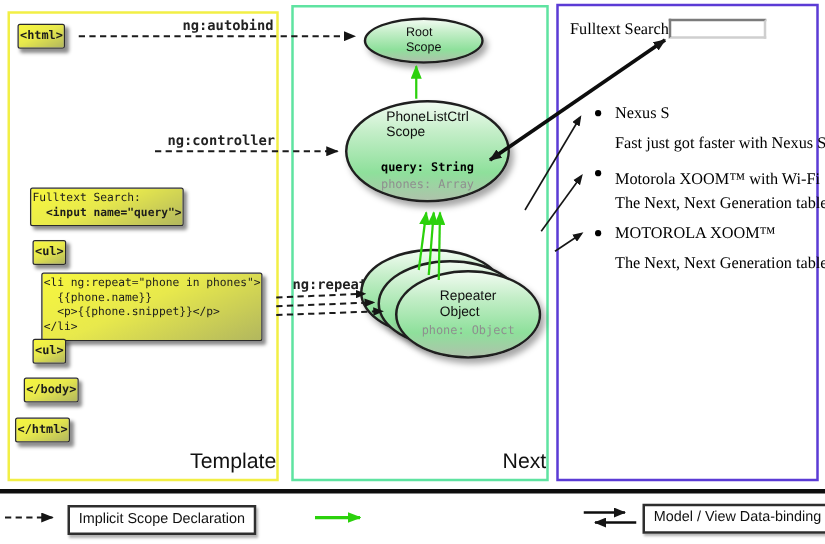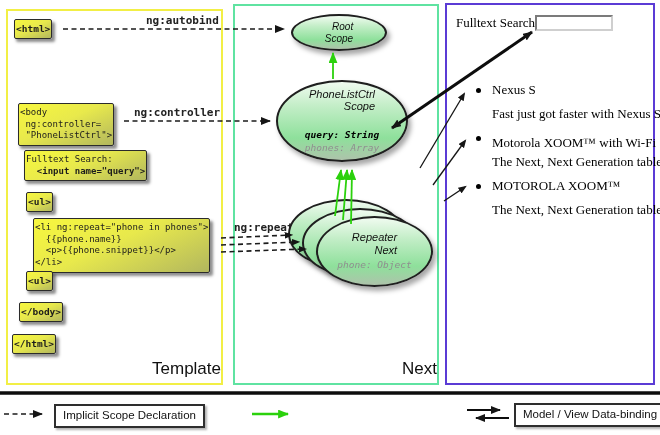--- a/index.html
+++ b/index.html
@@ -25,21 +25,21 @@
     color:#1c1c1c;padding:3px 1px;white-space:pre;}
   .codebox.tag{font-weight:bold;font-size:9.5px;}
   .codebox .bold{font-weight:bold;}
   .anno{position:absolute;z-index:12;font-family:"DejaVu Sans Mono",monospace;
         font-weight:bold;font-size:11px;color:#222;white-space:nowrap;}
 
   .ellipse{position:absolute;z-index:20;border:2px solid #1f1f1f;border-radius:50%;
     background:linear-gradient(to bottom,#f0fbf0 0%,#c4eec8 30%,#8ee09b 72%,#aec3ab 100%);
     box-shadow:3px 4px 5px rgba(0,0,0,.35);
     display:flex;flex-direction:column;align-items:center;justify-content:center;
-    text-align:right;font-style:italic;}
+    text-align:left;}
   .ellipse .title{font-size:11px;line-height:1.15;color:#101010;white-space:pre-line;}
   .ellipse.root .title{font-size:10px;}
   .prop{font-family:"DejaVu Sans Mono",monospace;font-size:9.5px;line-height:1.35;}
   .prop.q{font-weight:bold;color:#000;}
   .prop.dim{color:#8f8f8f;}
   .el-root{left:291px;top:14px;width:92px;height:33px;}
   .el-plc{left:276px;top:80px;width:128px;height:78px;}
   .el-rep-b2{left:288px;top:199px;width:112px;height:66px;}
   .el-rep-b1{left:302px;top:208px;width:112px;height:66px;}
   .el-rep{left:316px;top:216px;width:113px;height:67px;}
@@ -72,23 +72,20 @@
 <div class="stage">
 
   <div class="panel template"></div>
   <div class="panel model"></div>
   <div class="panel view"></div>
 
   <div class="panel-label t">Template</div>
   <div class="panel-label m">Next</div>
 
   <div class="codebox tag" style="left:14px;top:19px;">&lt;html&gt;</div>
-  <div class="codebox" style="left:18px;top:103px;">&lt;body
- ng:controller=
- "PhoneListCtrl"&gt;</div>
   <div class="codebox" style="left:24px;top:150px;"><span>Fulltext Search:</span><br><span class="bold">  &lt;input name="query"&gt;</span></div>
   <div class="codebox tag" style="left:26px;top:192px;">&lt;ul&gt;</div>
   <div class="codebox" style="left:33px;top:218px;">&lt;li ng:repeat="phone in phones"&gt;
   {{phone.name}}
   &lt;p&gt;{{phone.snippet}}&lt;/p&gt;
 &lt;/li&gt;</div>
   <div class="codebox tag" style="left:26px;top:271px;">&lt;ul&gt;</div>
   <div class="codebox tag" style="left:19px;top:302px;">&lt;/body&gt;</div>
   <div class="codebox tag" style="left:12px;top:334px;">&lt;/html&gt;</div>
 
@@ -105,21 +102,21 @@
     <div class="title" style="margin-bottom:16px;">PhoneListCtrl
 Scope</div>
     <div class="prop q">query: String</div>
     <div class="prop dim">phones: Array</div>
   </div>
 
   <div class="ellipse el-rep-b2"></div>
   <div class="ellipse el-rep-b1"></div>
   <div class="ellipse el-rep">
     <div class="title" style="margin-bottom:3px;">Repeater
-Next</div>
+Object</div>
     <div class="prop dim">phone: Object</div>
   </div>
 
   <div class="serif v-search-label">Fulltext Search:</div>
   <input class="v-input" type="text" value="" style="">
 
   <div class="bullet" style="top:88px;"></div>
   <div class="serif v-title" style="top:82px;">Nexus S</div>
   <div class="serif v-desc" style="top:106px;">Fast just got faster with Nexus S.</div>
 

